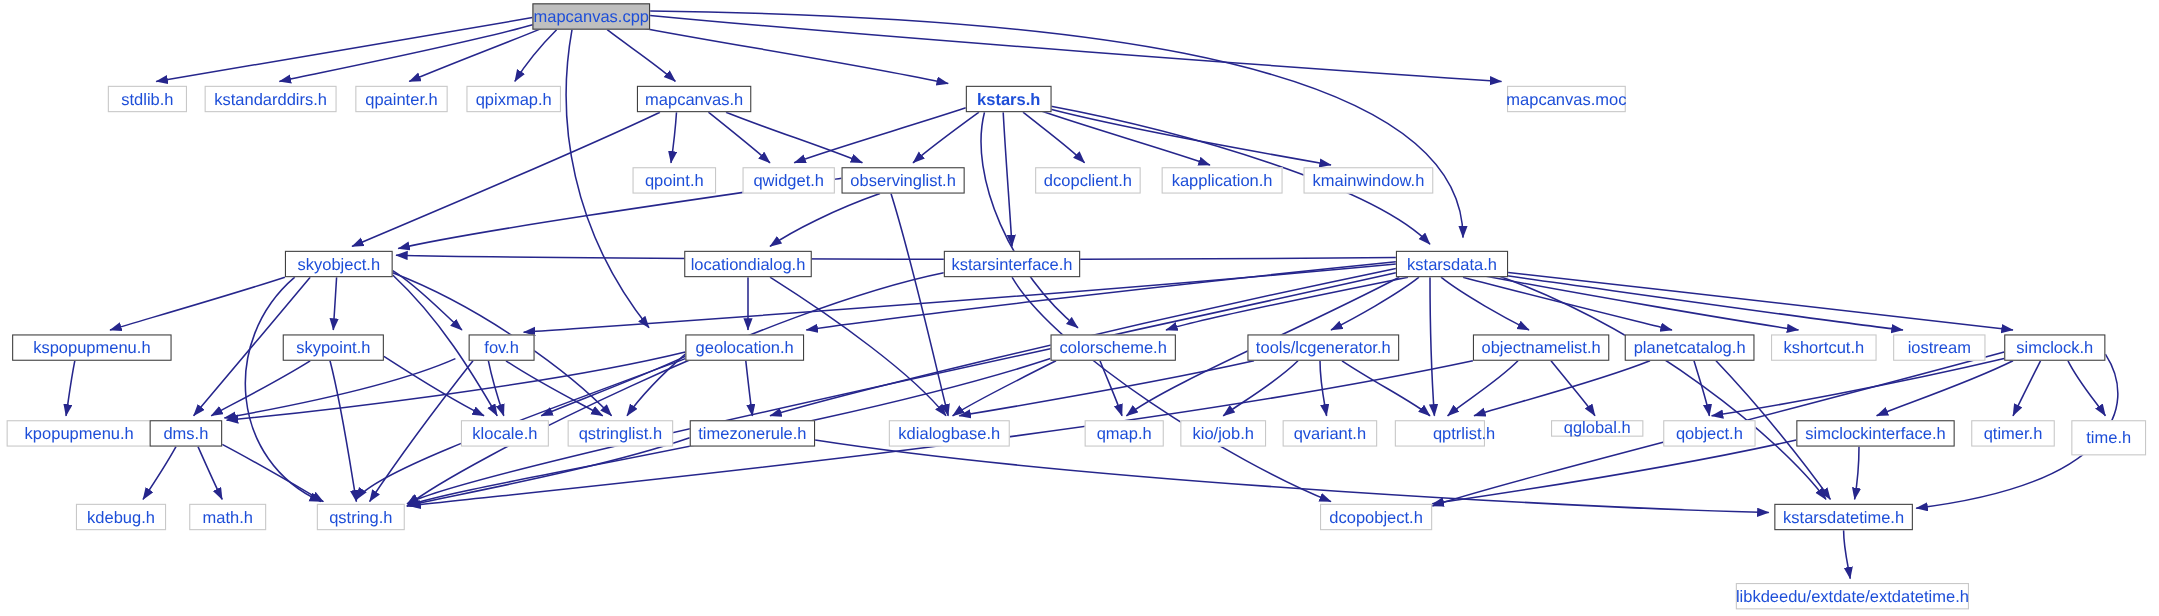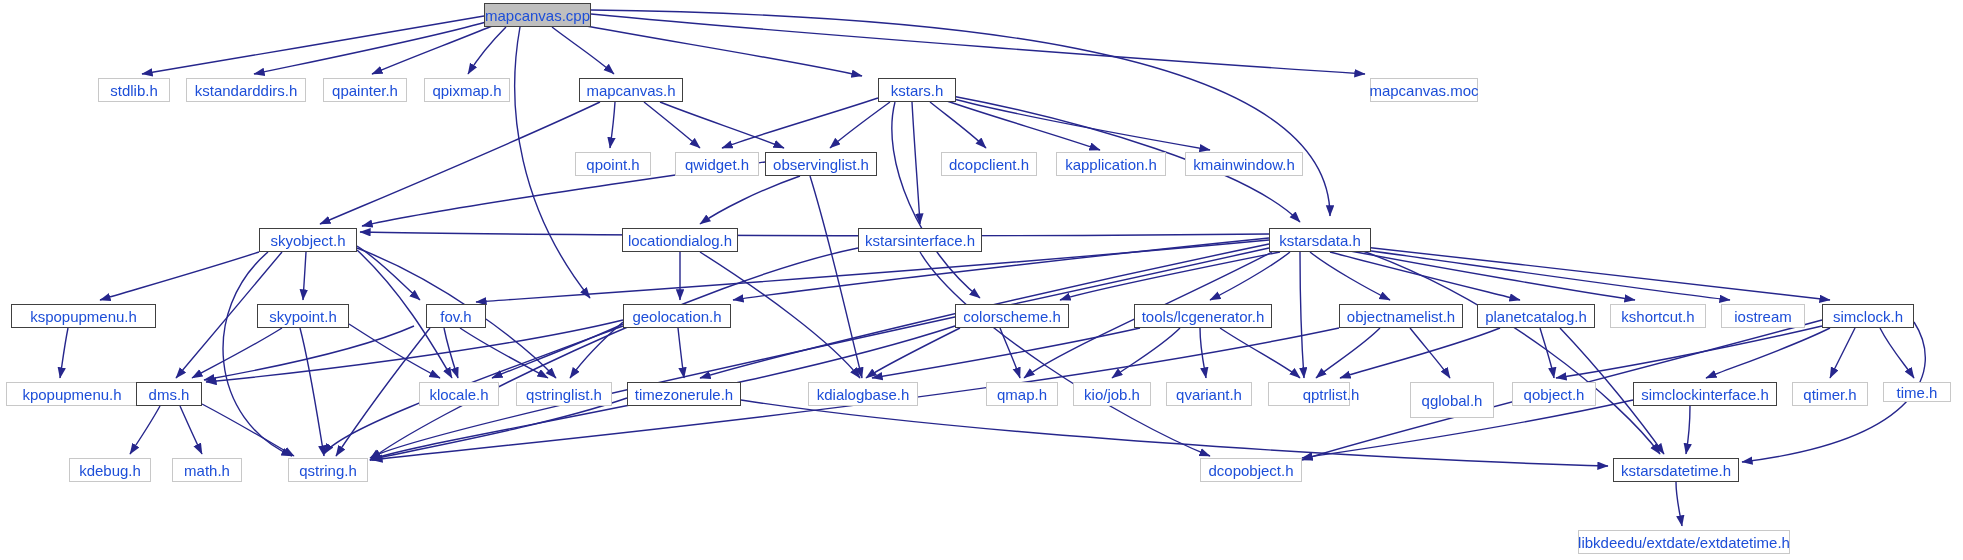--- a/index.html
+++ b/index.html
@@ -128,21 +128,21 @@
       </div>
       <div class="node plain" style="left: 323px; top: 78px; width: 84px; height: 24px;">
         <span class="nlabel">qpainter.h</span>
       </div>
       <div class="node plain" style="left: 424px; top: 78px; width: 86px; height: 24px;">
         <span class="nlabel">qpixmap.h</span>
       </div>
       <div class="node strong" style="left: 579px; top: 78px; width: 104px; height: 24px;">
         <span class="nlabel">mapcanvas.h</span>
       </div>
-      <div class="node strong" style="left: 878px; top: 78px; width: 78px; height: 24px;">
+      <div class="node strong" style="left: 878px; top: 78px; width: 78px; height: 24px; font-weight: bold;">
         <span class="nlabel">kstars.h</span>
       </div>
       <div class="node plain" style="left: 1370px; top: 78px; width: 108px; height: 24px; align-items: center;">
         <span class="nlabel">mapcanvas.moc</span>
       </div>
       <div class="node plain" style="left: 575px; top: 152px; width: 76px; height: 24px;">
         <span class="nlabel">qpoint.h</span>
       </div>
       <div class="node plain" style="left: 675px; top: 152px; width: 84px; height: 24px;">
         <span class="nlabel">qwidget.h</span>
@@ -227,33 +227,33 @@
       </div>
       <div class="node plain" style="left: 1073px; top: 382px; width: 78px; height: 24px;">
         <span class="nlabel">kio/job.h</span>
       </div>
       <div class="node plain" style="left: 1166px; top: 382px; width: 86px; height: 24px;">
         <span class="nlabel">qvariant.h</span>
       </div>
       <div class="node plain" style="left: 1268px; top: 382px; width: 82px; height: 24px; padding-left: 44px;">
         <span class="nlabel">qptrlist.h</span>
       </div>
-      <div class="node plain" style="left: 1410px; top: 382px; width: 84px; height: 36px;">
+      <div class="node plain" style="left: 1410px; top: 382px; width: 84px; height: 15px;">
         <span class="nlabel">qglobal.h</span>
       </div>
       <div class="node plain" style="left: 1512px; top: 382px; width: 84px; height: 24px;">
         <span class="nlabel">qobject.h</span>
       </div>
       <div class="node strong" style="left: 1633px; top: 382px; width: 144px; height: 24px;">
         <span class="nlabel">simclockinterface.h</span>
       </div>
       <div class="node plain" style="left: 1792px; top: 382px; width: 76px; height: 24px;">
         <span class="nlabel">qtimer.h</span>
       </div>
-      <div class="node plain" style="left: 1883px; top: 382px; width: 68px; height: 20px;">
+      <div class="node plain" style="left: 1883px; top: 382px; width: 68px; height: 32px;">
         <span class="nlabel">time.h</span>
       </div>
       <div class="node plain" style="left: 69px; top: 458px; width: 82px; height: 24px;">
         <span class="nlabel">kdebug.h</span>
       </div>
       <div class="node plain" style="left: 172px; top: 458px; width: 70px; height: 24px;">
         <span class="nlabel">math.h</span>
       </div>
       <div class="node plain" style="left: 288px; top: 458px; width: 80px; height: 24px;">
         <span class="nlabel">qstring.h</span>

